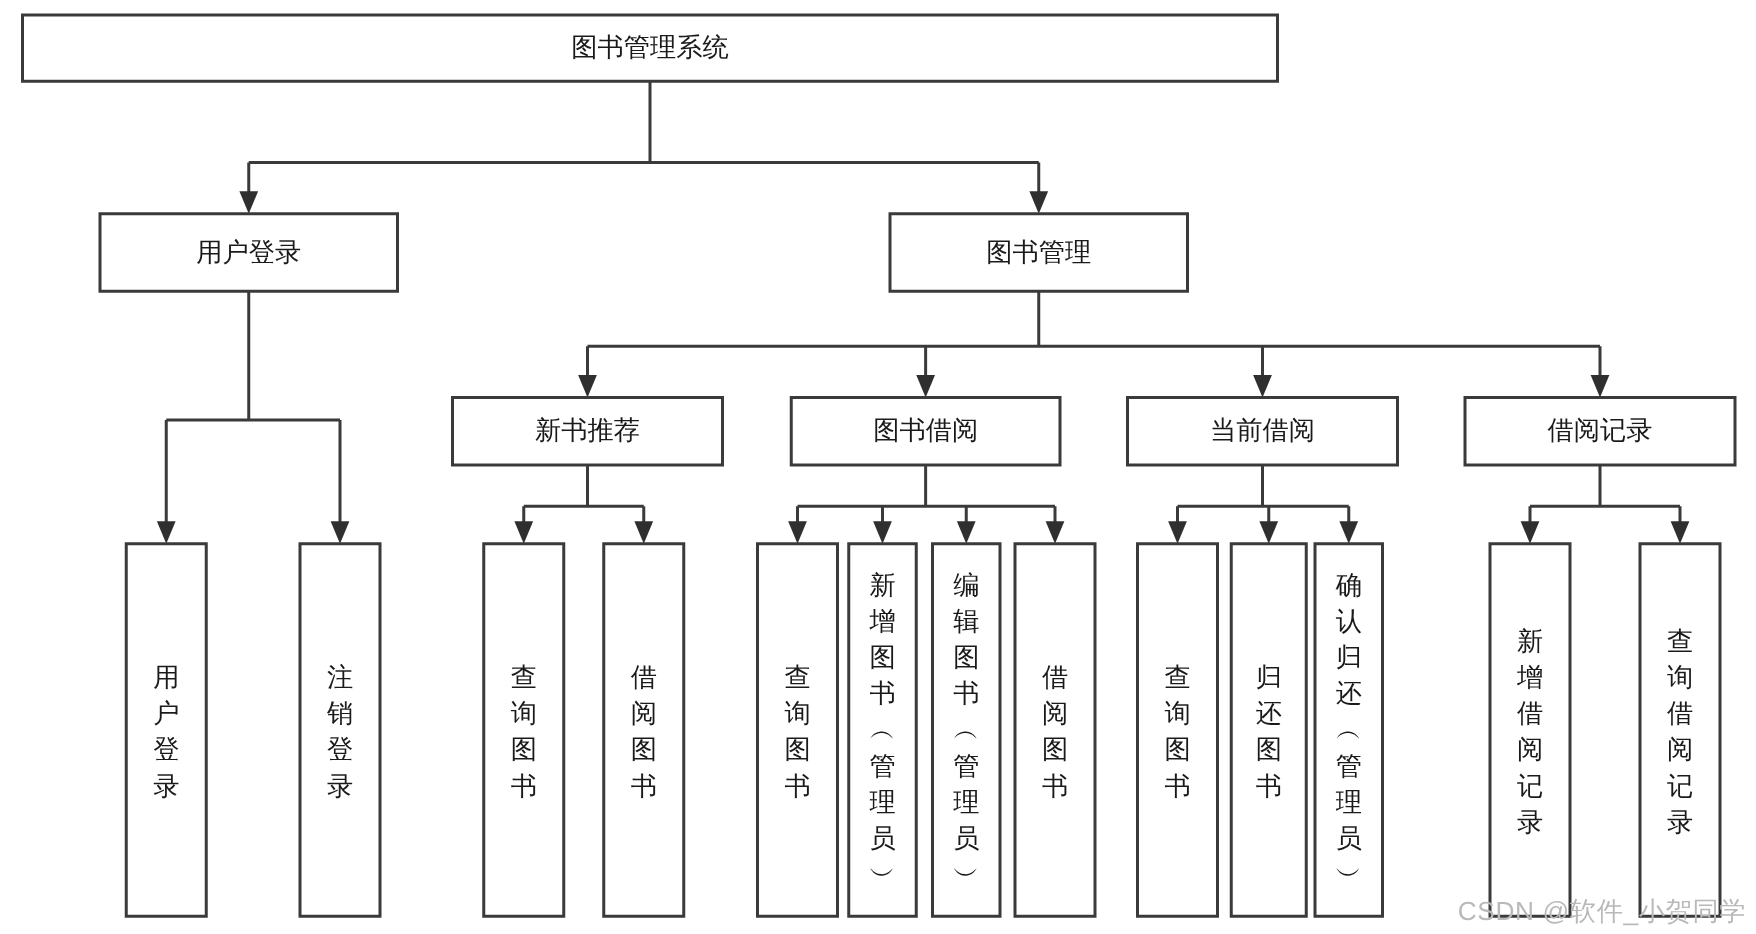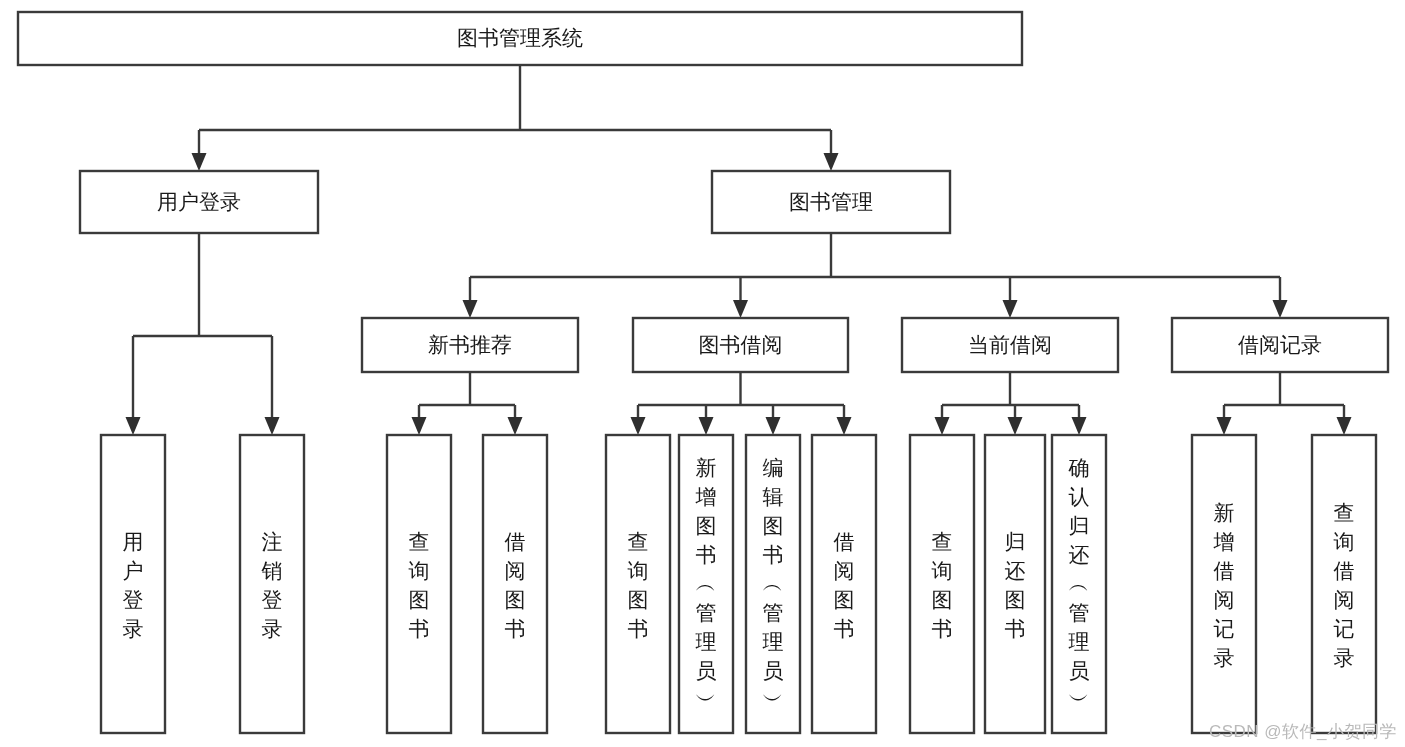--- a/index.html
+++ b/index.html
@@ -53,21 +53,21 @@
     font-family: "Liberation Sans", "DejaVu Sans", sans-serif;
     fill: #1a1a1a;
     font-size: 21px;
     text-anchor: middle;
   }
   .watermark {
     position: absolute;
     right: 8px;
     bottom: 4px;
     font-family: "Liberation Sans", "DejaVu Sans", sans-serif;
-    font-size: 17px;
+    font-size: 21px;
     color: #b9b9b9;
     white-space: nowrap;
     letter-spacing: 0.5px;
     pointer-events: none;
   }
 </style>
 </head>
 <body>
 
 <div id="diagram-root">

